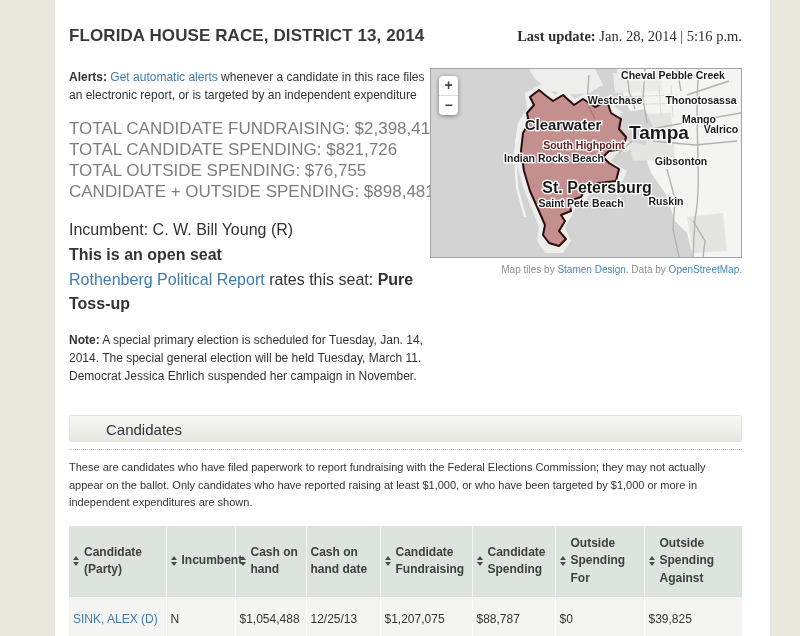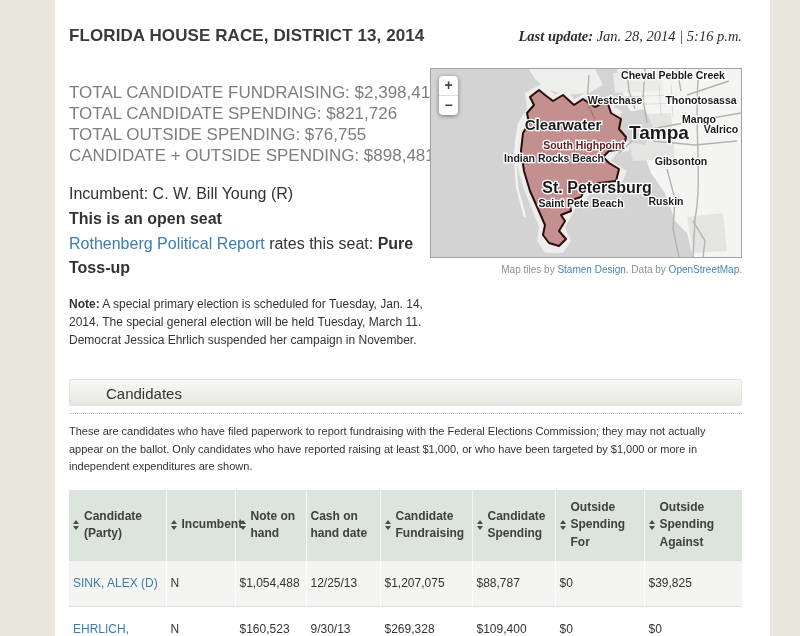--- a/index.html
+++ b/index.html
@@ -2,21 +2,21 @@
 <html><head>
 <meta charset="utf-8">
 <style>
   html,body{margin:0;padding:0;width:800px;height:636px;overflow:hidden;
     background:#e9e7de;font-family:"Liberation Sans",sans-serif;}
   .content{margin-left:55px;margin-right:30px;background:#fff;min-height:636px;
     padding:26px 28px 10px 14px;box-sizing:border-box;}
   
   .header-row{display:flex;align-items:baseline;}
   .page-title{flex:1;font-size:17px;font-weight:bold;color:#3a3a3a;margin:0;letter-spacing:.1px;}
-  .last-update{font-family:"Liberation Serif",serif;font-style:italic;font-size:14.5px;color:#2f2f2f;white-space:nowrap;}
+  .last-update{font-family:"Liberation Serif",serif;font-size:14.5px;color:#2f2f2f;white-space:nowrap;}
   .last-update .lu-label{font-weight:bold;}
   
   .two-col{display:flex;margin-top:22px;}
   .left-col{width:356px;flex:0 0 356px;}
   .right-col{margin-left:auto;width:312px;}
   .body-text{font-size:12px;line-height:1.5;color:#333;margin:0;}
   a{color:#3e7cb0;text-decoration:none;cursor:pointer;}
   .totals{margin:14px 0 16px 0;}
   .totals div{font-size:17px;line-height:21px;color:#7e7e7e;white-space:nowrap;}
   .race-info div{font-size:16px;line-height:1.55;color:#333;}
@@ -66,20 +66,25 @@
   <div class="header-row">
     <h1 class="page-title">FLORIDA HOUSE RACE, DISTRICT 13, 2014</h1>
     <div class="last-update">
       <span class="lu-label">Last update:</span>
       <span class="lu-value">Jan. 28, 2014 | 5:16 p.m.</span>
     </div>
   </div>
 
   <div class="two-col">
     <div class="left-col">
+      <p class="body-text">
+        <span class="bold">Alerts:</span>
+        <a>Get automatic alerts</a>
+        <span>whenever a candidate in this race files an electronic report, or is targeted by an independent expenditure</span>
+      </p>
 
       <div class="totals">
         <div>TOTAL CANDIDATE FUNDRAISING: $2,398,419</div>
         <div>TOTAL CANDIDATE SPENDING: $821,726</div>
         <div>TOTAL OUTSIDE SPENDING: $76,755</div>
         <div>CANDIDATE + OUTSIDE SPENDING: $898,481</div>
       </div>
 
       <div class="race-info">
         <div>Incumbent: C. W. Bill Young (R)</div>
@@ -199,21 +204,21 @@
               </span>
               <span>Incumbent</span>
             </span>
           </th>
         <th>
             <span class="th-inner">
               <span class="sort-icon">
                 <span class="tri-up"></span>
                 <span class="tri-down"></span>
               </span>
-              <span>Note on hand</span>
+              <span>Cash on hand</span>
             </span>
           </th>
         <th>
             <span class="th-inner">
               <span>Cash on hand date</span>
             </span>
           </th>
         <th>
             <span class="th-inner">
               <span class="sort-icon">

